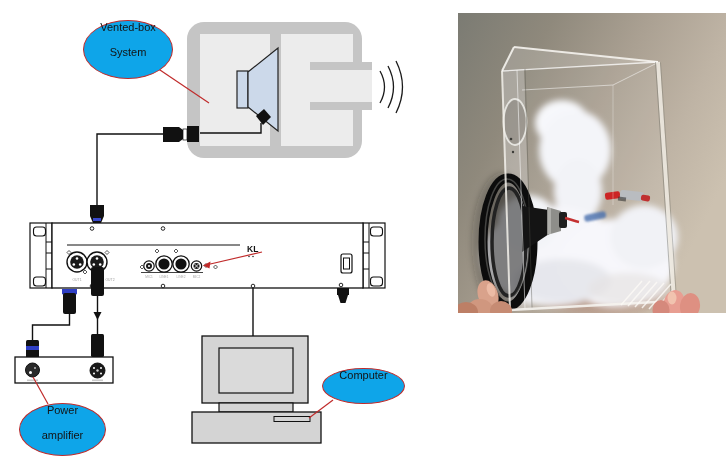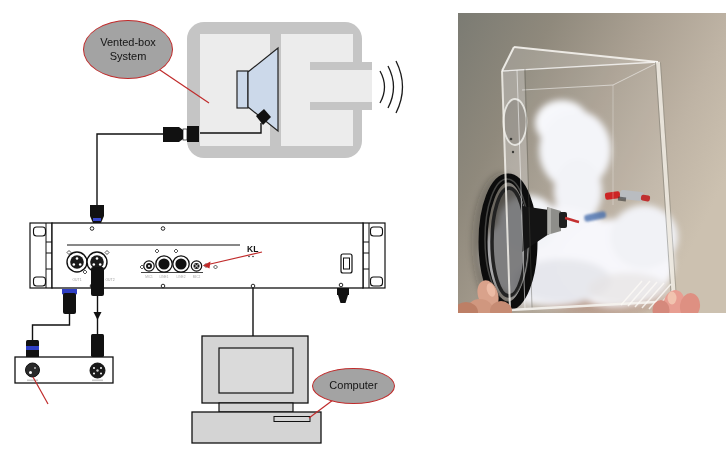--- a/index.html
+++ b/index.html
@@ -1,21 +1,21 @@
 <!DOCTYPE html>
 <html><head>
 <meta charset="utf-8">
 <style>
   html,body{margin:0;padding:0;background:#fff;}
   .canvas{position:relative;width:726px;height:464px;background:#ffffff;overflow:hidden;
           font-family:"Liberation Sans",sans-serif;}
   .diagram-svg{position:absolute;left:0;top:0;z-index:1;}
-  .callout{position:absolute;background:#a3a3a3;border:1.5px solid #c02b2b;border-radius:50%;
-           display:flex;flex-direction:column;align-items:center;justify-content:center;
-           font-size:11px;line-height:13.5px;color:#141414;text-align:center;z-index:5;}
+  .callout{position:absolute;background:#0ea5e9;border:1.5px solid #c02b2b;border-radius:50%;
+           display:flex;flex-direction:column;align-items:center;
+           font-size:11px;line-height:13.5px;color:#141414;text-align:center;z-index:5;gap:11px;}
   .photo{position:absolute;left:458px;top:13px;width:268px;height:300px;z-index:2;overflow:hidden;}
 </style>
 </head>
 <body>
 
 <div class="canvas">
 
   <svg class="diagram-svg" width="455" height="464" viewBox="0 0 455 464">
 
     <g>
@@ -180,24 +180,28 @@
       <path d="M309,418 L333,400"></path>
     </g>
   </svg>
 
   <div class="callout" style="left:83px;top:20px;width:88px;height:57px">
     <div>Vented-box</div>
     <div>System</div>
   </div>
 
 
-  <div class="callout" style="left:312px;top:368px;width:81px;height:34px">
+  <div class="callout" style="left:322px;top:368px;width:81px;height:34px">
     <div>Computer</div>
   </div>
 
+  <div class="callout" style="left:19px;top:403px;width:85px;height:51px">
+    <div>Power</div>
+    <div>amplifier</div>
+  </div>
 
   <div class="photo">
     <svg width="268" height="300" viewBox="0 0 268 300">
       <defs>
         <linearGradient id="wall" x1="0" y1="0" x2="1" y2="0.55">
           <stop offset="0" stop-color="#7b7b73"></stop>
           <stop offset="0.28" stop-color="#8f897c"></stop>
           <stop offset="0.55" stop-color="#aaa092"></stop>
           <stop offset="0.8" stop-color="#bfb4a5"></stop>
           <stop offset="1" stop-color="#ccc1b0"></stop>

